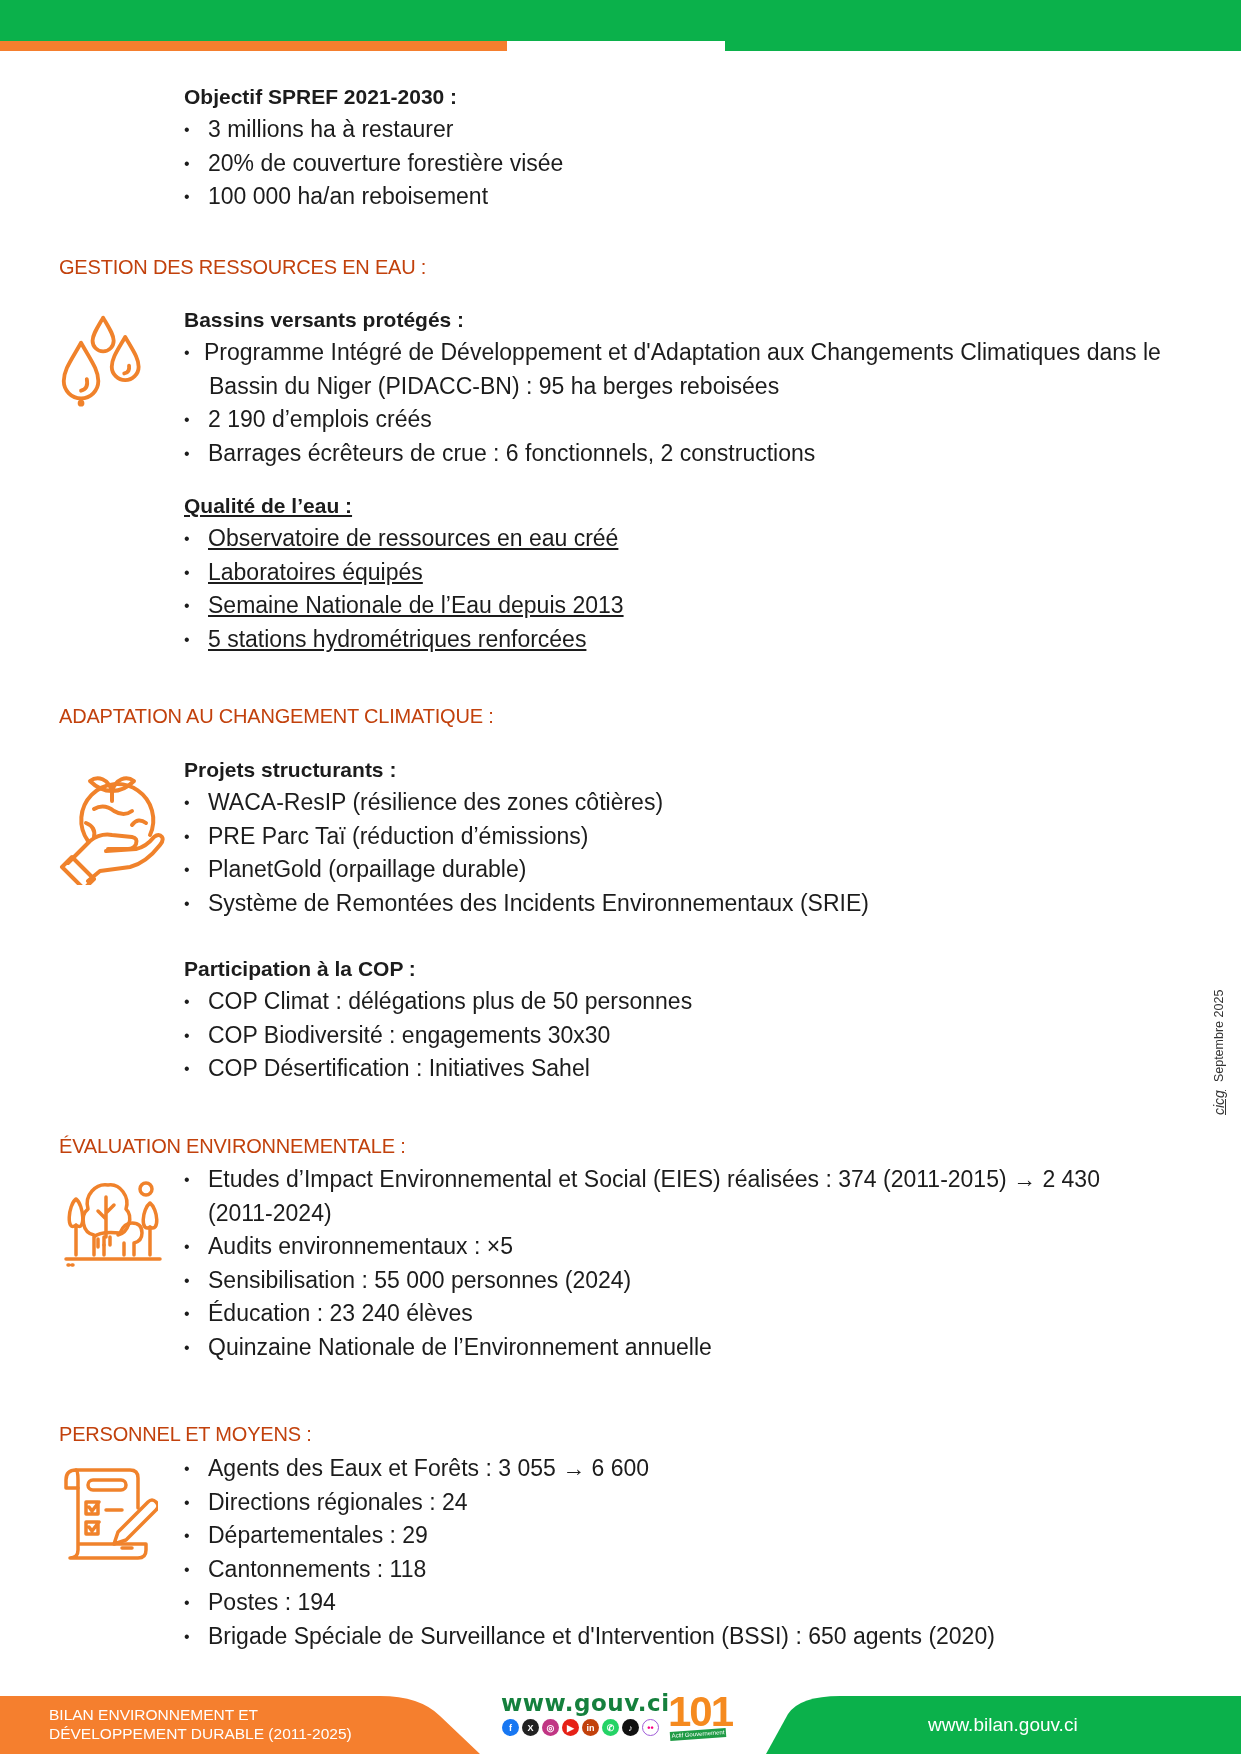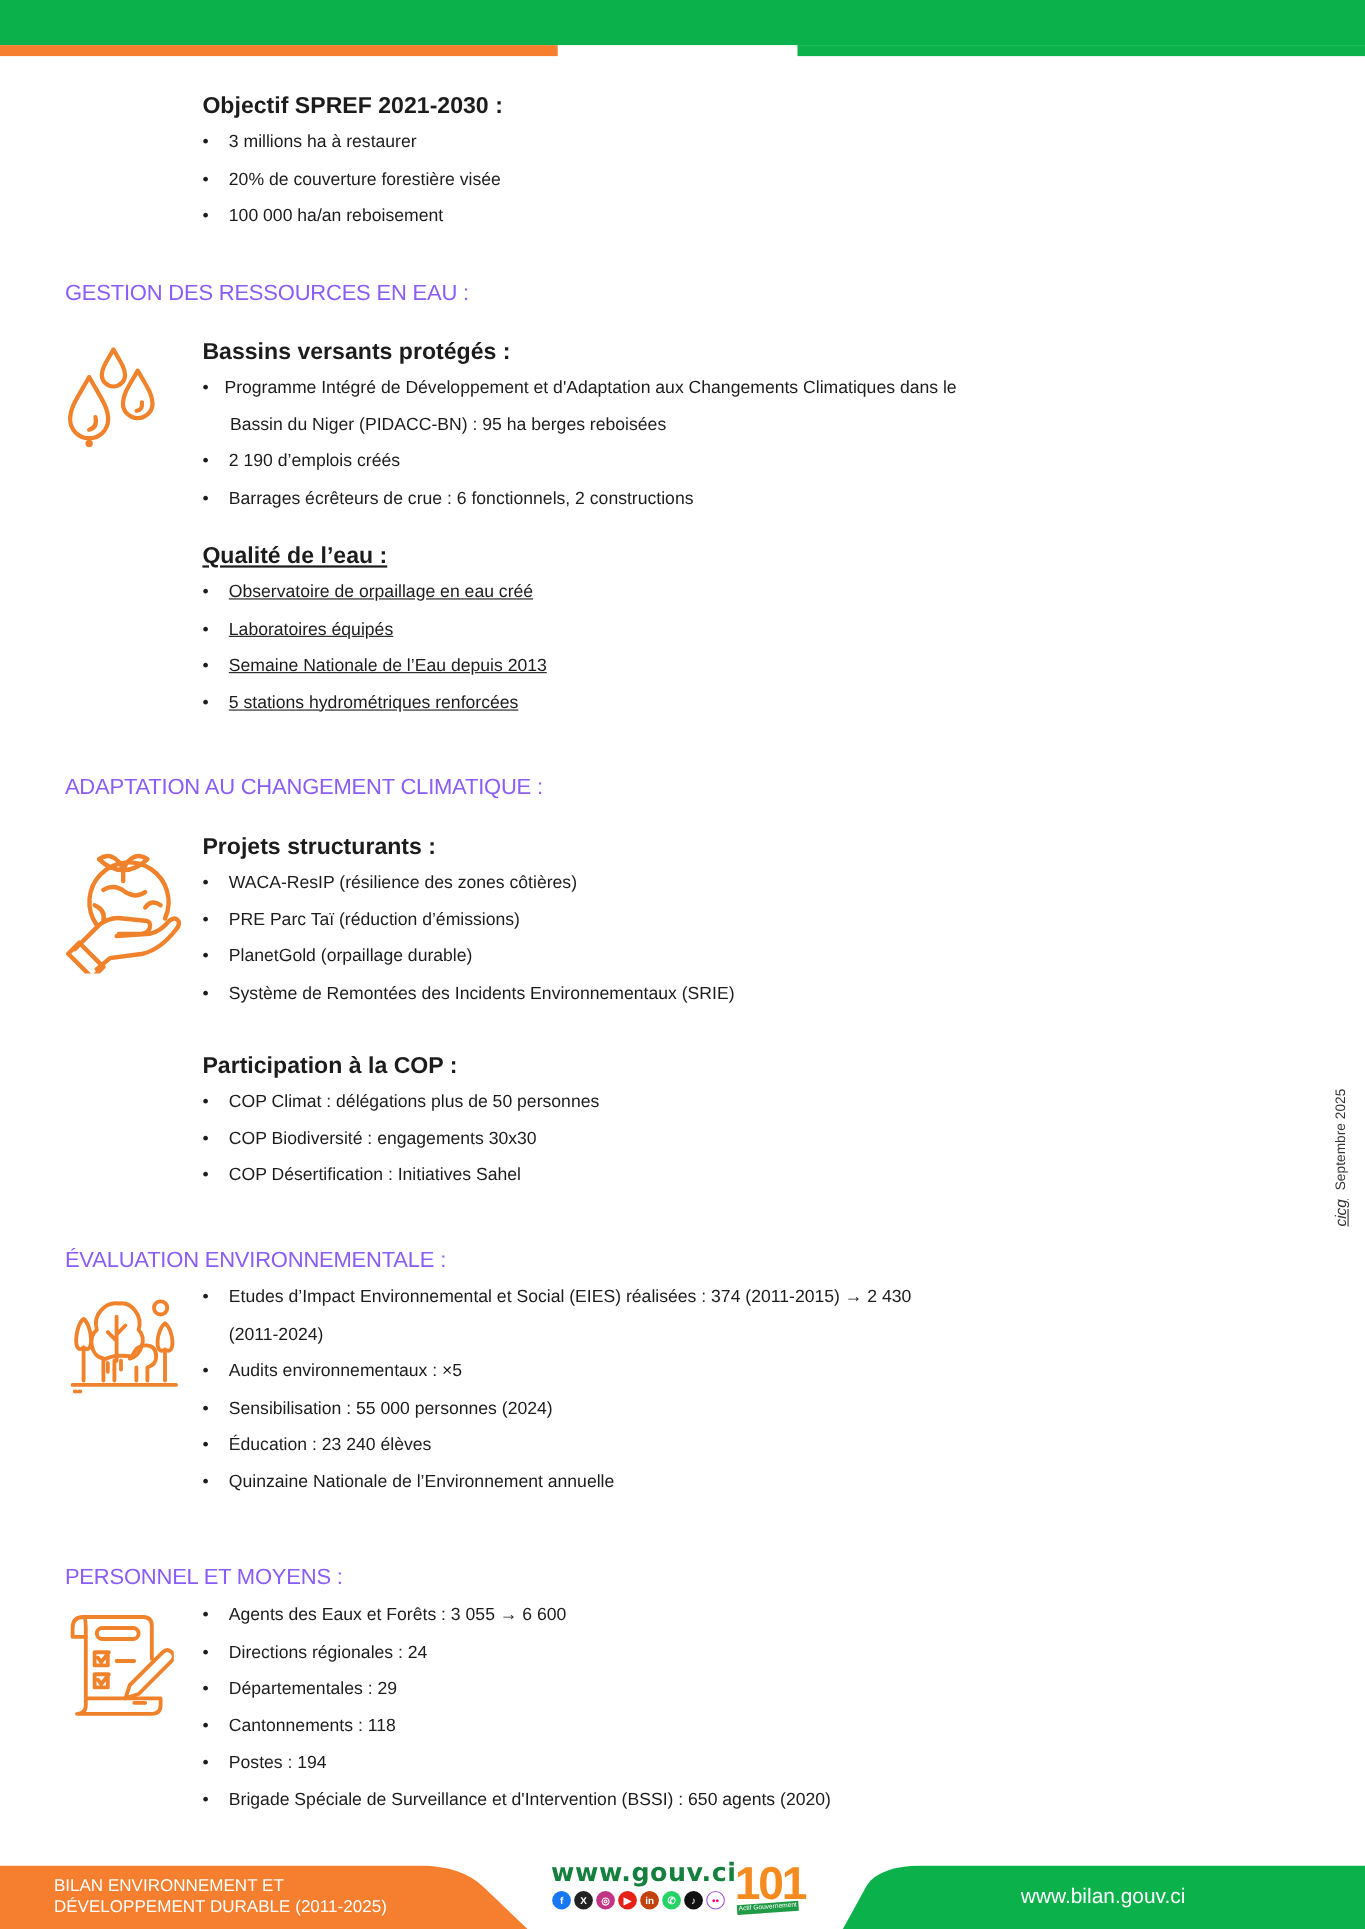--- a/index.html
+++ b/index.html
@@ -3,24 +3,24 @@
 <meta charset="utf-8">
 <style>
   * { box-sizing: border-box; margin: 0; padding: 0; }
   html, body { width: 1241px; height: 1754px; background: #ffffff; overflow: hidden; }
   body { position: relative; font-family: "Liberation Sans", sans-serif; color: #1c1c1c; }
 
   
   .hdr-green { position: absolute; left: 0; top: 0; width: 1241px; height: 41px; background: #0bb14b; }
   .hdr-orange { position: absolute; left: 0; top: 41px; width: 507px; height: 10px; background: #f57f2e; }
   .hdr-green-right { position: absolute; left: 725px; top: 41px; width: 516px; height: 10px; background: #0bb14b; }
-  .section-title { position: absolute; left: 59px; font-size: 20px; color: #8b5cf6; letter-spacing: -0.2px; }
+  .section-title { position: absolute; left: 59px; font-size: 20px; color: #c2410c; letter-spacing: -0.2px; }
   .sub-title { font-weight: bold; font-size: 21px; line-height: 33px; color: #1c1c1c; }
   ul.bullets { list-style: none; }
-  ul.bullets li { position: relative; padding-left: 24px; font-size: 16px; line-height: 33.5px; color: #1c1c1c; }
+  ul.bullets li { position: relative; padding-left: 24px; font-size: 23px; line-height: 33.5px; color: #1c1c1c; }
   ul.bullets li::before { content: "•"; position: absolute; left: 0; top: 0; font-size: 16px; }
   .content { position: absolute; left: 184px; width: 1000px; }
 
   .icon { position: absolute; }
   .icon svg { width: 100%; height: 100%; }
 
   
   .footer-orange { position: absolute; left: 0; top: 1696px; width: 480px; height: 58px; }
   .footer-green { position: absolute; left: 760px; top: 1696px; width: 481px; height: 58px; }
   .footer-left-text { position: absolute; left: 49px; top: 1705px; color: #ffffff; font-size: 15.5px; line-height: 19px; }
@@ -68,21 +68,21 @@
   <ul class="bullets">
     <li style="padding-left:20px;">Programme Intégré de Développement et d'Adaptation aux Changements Climatiques dans le</li>
     <li class="cont" style="padding-left:25px;">Bassin du Niger (PIDACC-BN) : 95 ha berges reboisées</li>
     <li>2 190 d’emplois créés</li>
     <li>Barrages écrêteurs de crue : 6 fonctionnels, 2 constructions</li>
   </ul>
 </div>
 <div class="content" style="top:489px;text-decoration:underline;">
   <div class="sub-title">Qualité de l’eau :</div>
   <ul class="bullets">
-    <li>Observatoire de orpaillage en eau créé</li>
+    <li>Observatoire de ressources en eau créé</li>
     <li>Laboratoires équipés</li>
     <li>Semaine Nationale de l’Eau depuis 2013</li>
     <li>5 stations hydrométriques renforcées</li>
   </ul>
 </div>
 
 <div class="section-title" style="top:705px;">ADAPTATION AU CHANGEMENT CLIMATIQUE :</div>
 <div class="icon" style="left:58px; top:765px; width:108px; height:120px;">
   <svg viewBox="0 0 108 120" fill="none" stroke="#f0822b" stroke-width="4" stroke-linecap="round" stroke-linejoin="round">
     <path d="M54 26 C 50 14, 40 10, 32 16 C 40 24, 48 26, 54 26 Z"></path>

